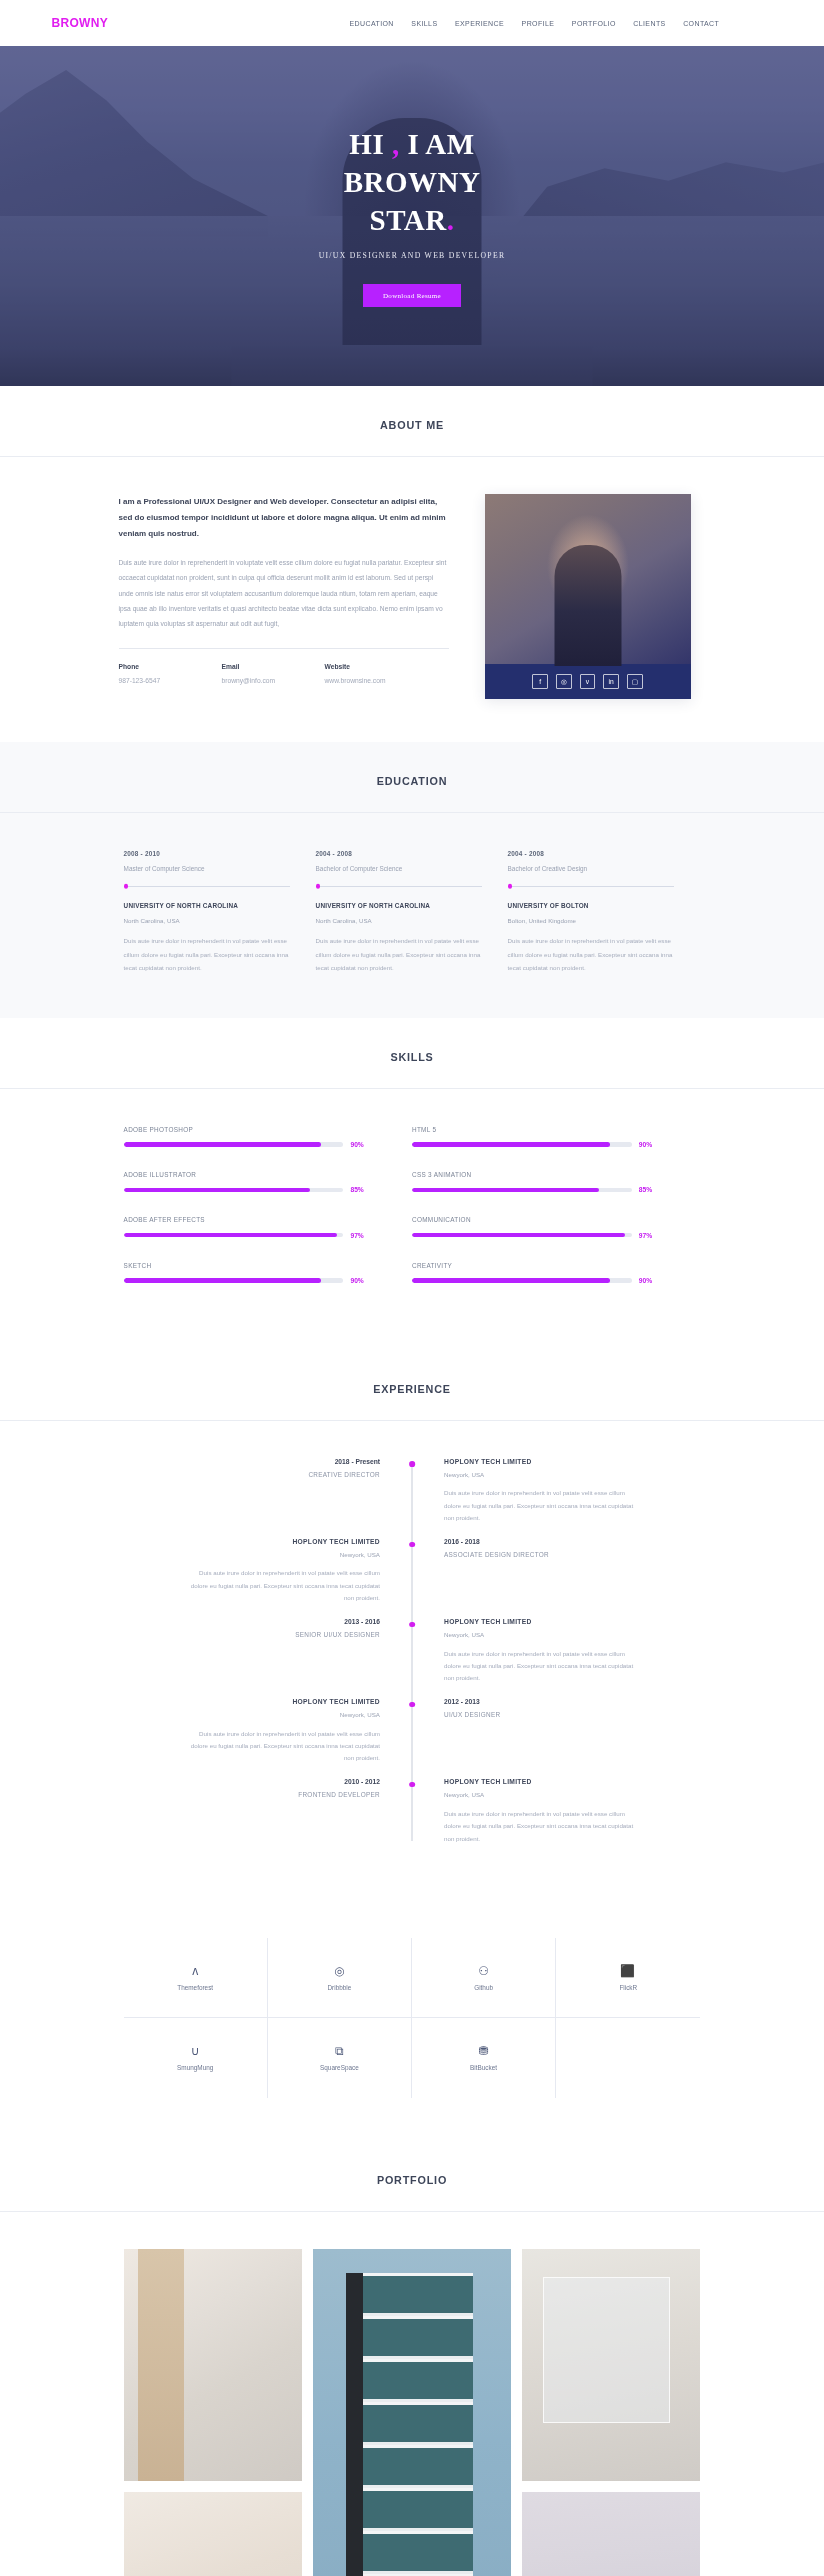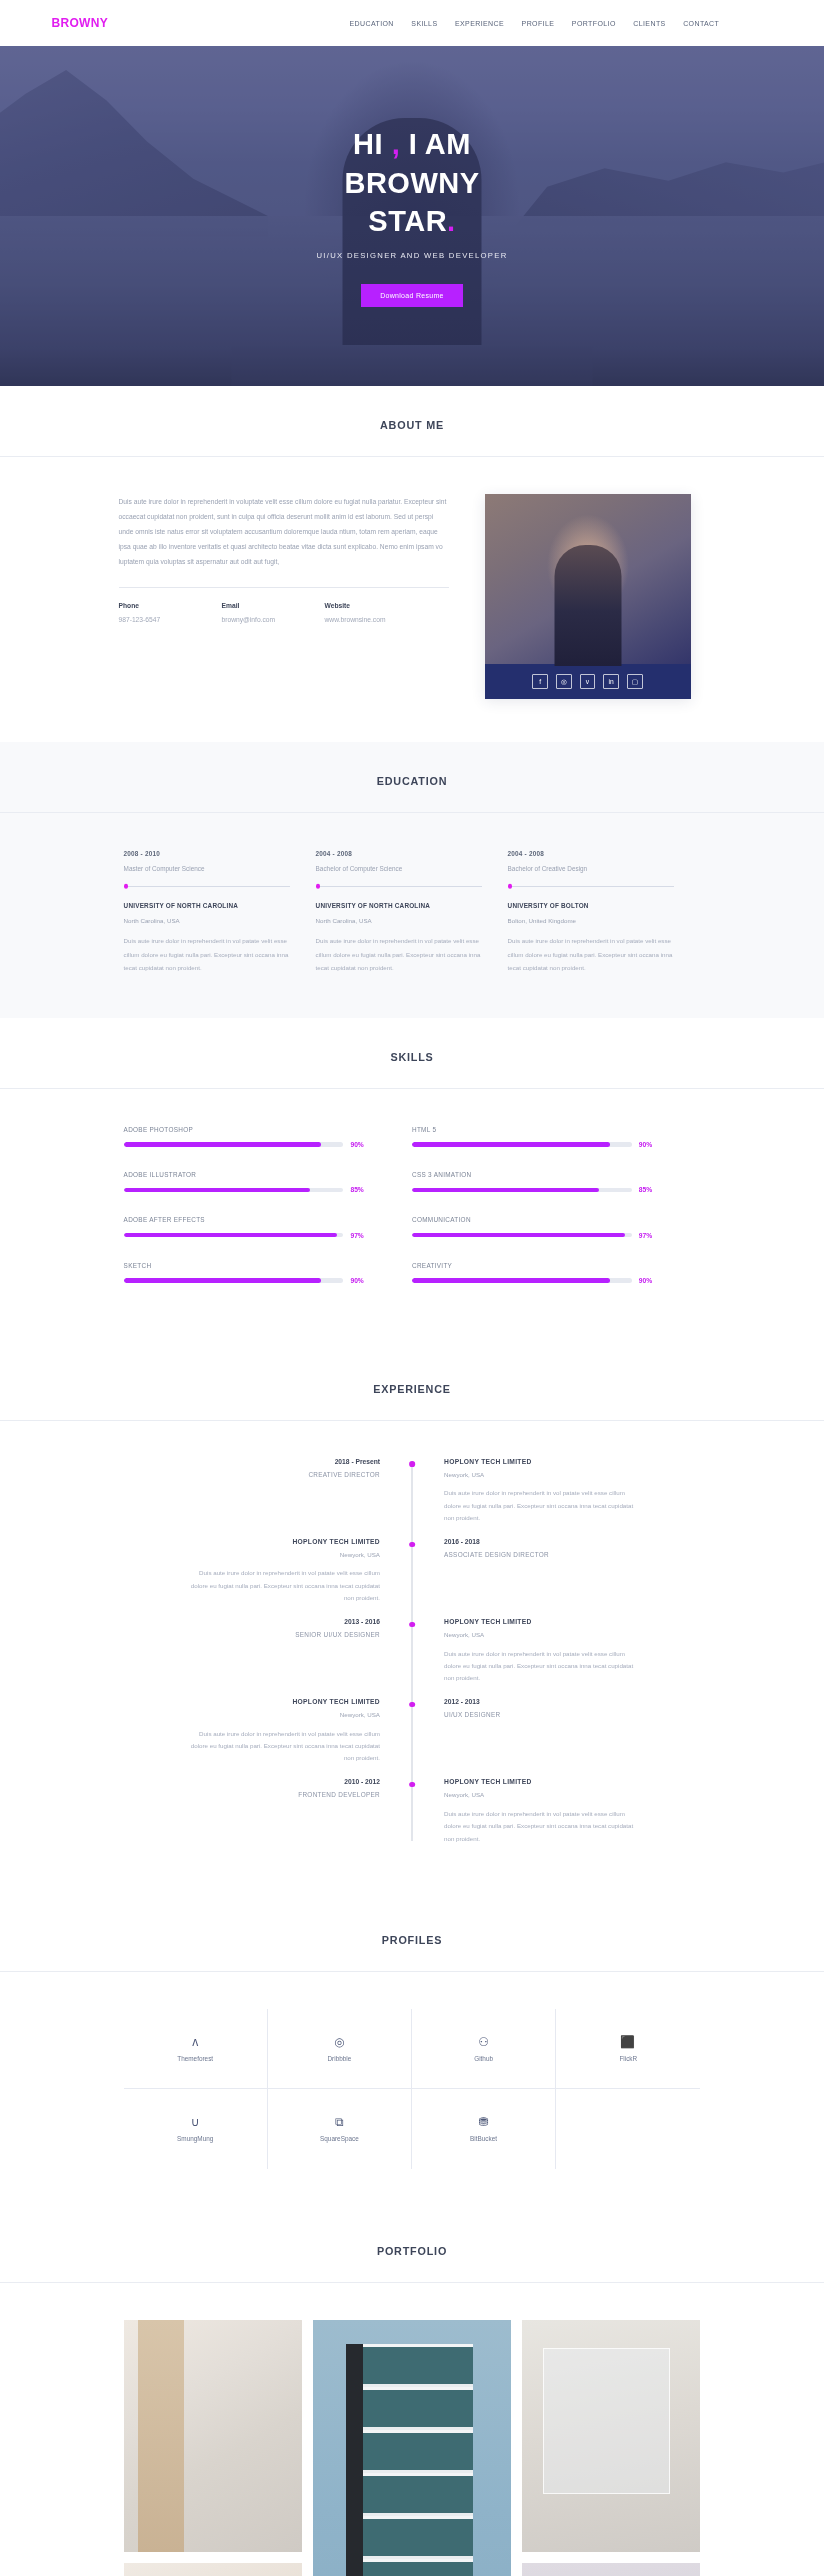--- a/index.html
+++ b/index.html
@@ -65,21 +65,21 @@
     width:139px; height:268px;
     background:linear-gradient(180deg,#2a2e49 0%,#242943 40%,#1e2239 100%);
     border-radius:62px 62px 8.2px 8.2px; opacity:.92;
   }
   .hero-dock {
     position:absolute; left:50%; transform:translateX(-50%); bottom:0;
     width:361px; height:41px;
     background:linear-gradient(180deg,#3b4161 0%,#2a2f47 100%);
   }
   .hero-overlay { position:absolute; inset:0; background:rgba(63,68,120,.40); }
-  .hero-content { position:relative; z-index:5; text-align:center; color:#fff; width:100%; }
+  .hero-content { position:relative; z-index:5; text-align:center; color:#fff; width:100%;font-family:Liberation Serif, serif; }
   .hero-title {
     font-size:29px; font-weight:bold; line-height:1.32; letter-spacing:0.5px;
     text-transform:uppercase;
   }
   .hero-title .accent { color:#d41ff2; }
   .hero-sub {
     margin-top:11.3px; font-size:7.7px; letter-spacing:1.3px;
     text-transform:uppercase; color:#e8e9f2; font-weight:300;
   }
   .btn-primary {
@@ -262,20 +262,21 @@
   </section>
 
   <section class="section">
     <div class="section-head">
       <h2>ABOUT ME</h2>
     </div>
     <div class="section-body">
       <div class="container">
         <div class="about-grid">
           <div class="about-left">
+            <p class="about-lead">I am a Professional UI/UX Designer and Web developer. Consectetur an adipisi elita, sed do eiusmod tempor incididunt ut labore et dolore magna aliqua. Ut enim ad minim veniam quis nostrud.</p>
             <p class="about-text">Duis aute irure dolor in reprehenderit in voluptate velit esse cillum dolore eu fugiat nulla pariatur. Excepteur sint occaecat cupidatat non proident, sunt in culpa qui officia deserunt mollit anim id est laborum. Sed ut perspi unde omnis iste natus error sit voluptatem accusantium doloremque lauda ntium, totam rem aperiam, eaque ipsa quae ab illo inventore veritatis et quasi architecto beatae vitae dicta sunt explicabo. Nemo enim ipsam vo luptatem quia voluptas sit aspernatur aut odit aut fugit,</p>
             <div class="about-divider"></div>
             <div class="about-contacts">
               <div class="contact-col">
                 <div class="ck">Phone</div>
                 <div class="cv">987-123-6547</div>
               </div>
               <div class="contact-col">
                 <div class="ck">Email</div>
                 <div class="cv">browny@info.com</div>
@@ -500,23 +501,20 @@
               <div class="tl-desc">Duis aute irure dolor in reprehenderit in vol patate velit esse cillum dolore eu fugiat nulla pari. Excepteur sint occana inna tecat cupidatat non proident.</div>
             </div>
           </div>
 
         </div>
       </div>
     </div>
   </section>
 
   <section class="section">
-    <div class="section-head">
-      <h2>PROFILES</h2>
-    </div>
     <div class="section-body">
       <div class="container">
         <div class="profiles-grid">
           <div class="profile-cell">
             <span class="profile-icon">ᴧ</span>
             <span class="profile-label">Themeforest</span>
           </div>
           <div class="profile-cell">
             <span class="profile-icon">◎</span>
             <span class="profile-label">Dribbble</span>

